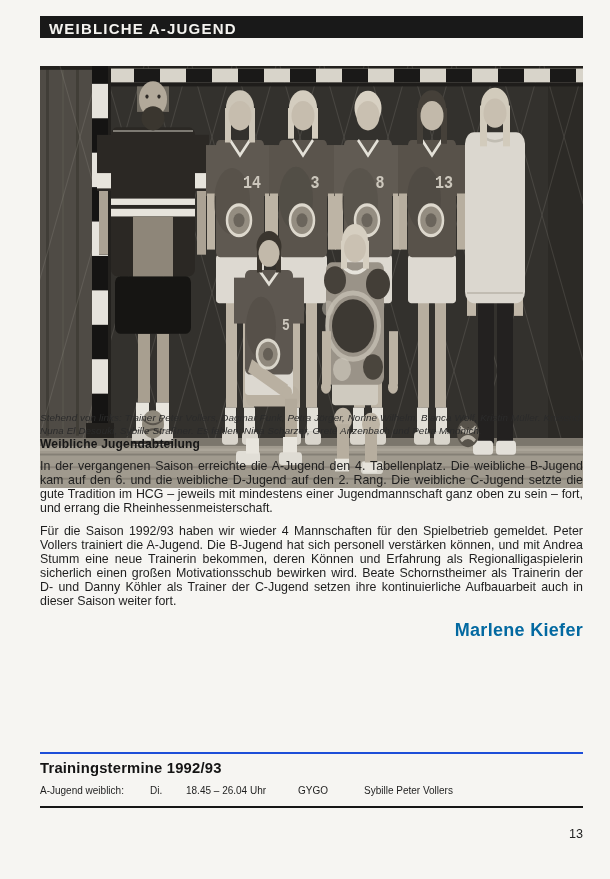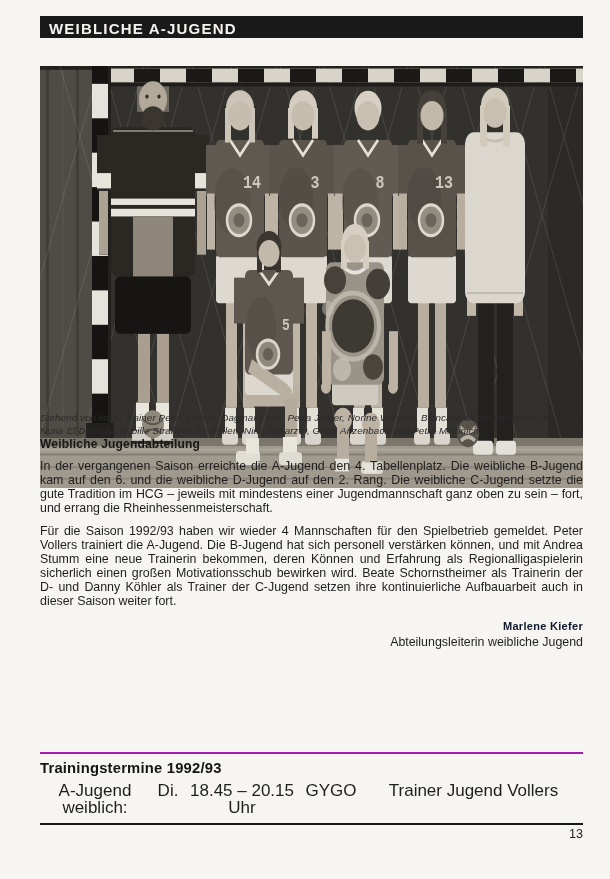--- a/index.html
+++ b/index.html
@@ -26,28 +26,28 @@
   }
   
   .article{top:437px;}
   .article h1{
     font-size:12px;font-weight:bold;margin:0 0 8px 0;letter-spacing:.2px;color:#171717;
   }
   .article p{
     font-size:12.4px;line-height:14px;margin:0 0 9px 0;text-align:justify;
   }
   .sig{text-align:right;margin-top:12px;}
-  .sig .name{font-size:11px;font-weight:bold;letter-spacing:.3px;color:#0f172a;}
+  .sig .name{font-size:18px;font-weight:bold;letter-spacing:.3px;color:#0369a1;}
   .sig .role{font-size:12.4px;margin-top:3px;}
   
-  .training{top:752px;border-top:2px solid #a21caf;border-bottom:2px solid #161616;
+  .training{top:752px;border-top:2px solid #1d4ed8;border-bottom:2px solid #161616;
     padding:6px 0 7px 0;}
   .training h2{font-size:14.8px;font-weight:bold;margin:0 0 6px 0;letter-spacing:.2px;color:#141414;}
   .trow{display:grid;grid-template-columns:110px 36px 112px 66px 1fr;
-    font-size:17px;line-height:17px;text-align:center;}
+    font-size:10px;line-height:17px;}
   .pagenum{position:absolute;top:827px;right:27px;font-size:12.6px;color:#222;}
 </style>
 </head>
 <body>
 
 <div class="content bar">
   <div class="title">WEIBLICHE A-JUGEND</div>
 </div>
 
 <div class="content photo">
@@ -335,28 +335,27 @@
 </div>
 
 <div class="content caption">Stehend von links: Trainer Peter Vollers, Dagmar Funk, Petra Jörger, Norine Wilhelm, Bianca Wolf, Kristin Müller. Knieend: Nuna El Desouki, Sybille Straßner. Es fehlen: Nina Scharzer, Grete Anzenbach und Petra Mindnich.</div>
 
 <div class="content article">
   <h1>Weibliche Jugendabteilung</h1>
   <p>In der vergangenen Saison erreichte die A-Jugend den 4. Tabellenplatz. Die weibliche B-Jugend kam auf den 6. und die weibliche D-Jugend auf den 2. Rang. Die weibliche C-Jugend setzte die gute Tradition im HCG – jeweils mit mindestens einer Jugendmannschaft ganz oben zu sein – fort, und errang die Rheinhessenmeisterschaft.</p>
   <p>Für die Saison 1992/93 haben wir wieder 4 Mannschaften für den Spielbetrieb gemeldet. Peter Vollers trainiert die A-Jugend. Die B-Jugend hat sich personell verstärken können, und mit Andrea Stumm eine neue Trainerin bekommen, deren Können und Erfahrung als Regionalligaspielerin sicherlich einen großen Motivationsschub bewirken wird. Beate Schornstheimer als Trainerin der D- und Danny Köhler als Trainer der C-Jugend setzen ihre kontinuierliche Aufbauarbeit auch in dieser Saison weiter fort.</p>
   <div class="sig">
     <div class="name">Marlene Kiefer</div>
-    <div class="role">Abteilungsleiterin weibliche Jugend</div>
   </div>
 </div>
 
 <div class="content training">
   <h2>Trainingstermine 1992/93</h2>
   <div class="trow">
     <span>A-Jugend weiblich:</span>
     <span>Di.</span>
-    <span>18.45 – 20.15 Uhr</span>
+    <span>18.45 – 26.04 Uhr</span>
     <span>GYGO</span>
-    <span>Trainer Jugend Vollers</span>
+    <span>Sybille Peter Vollers</span>
   </div>
 </div>
 
 <div class="pagenum">13</div>
 
 </body></html>

